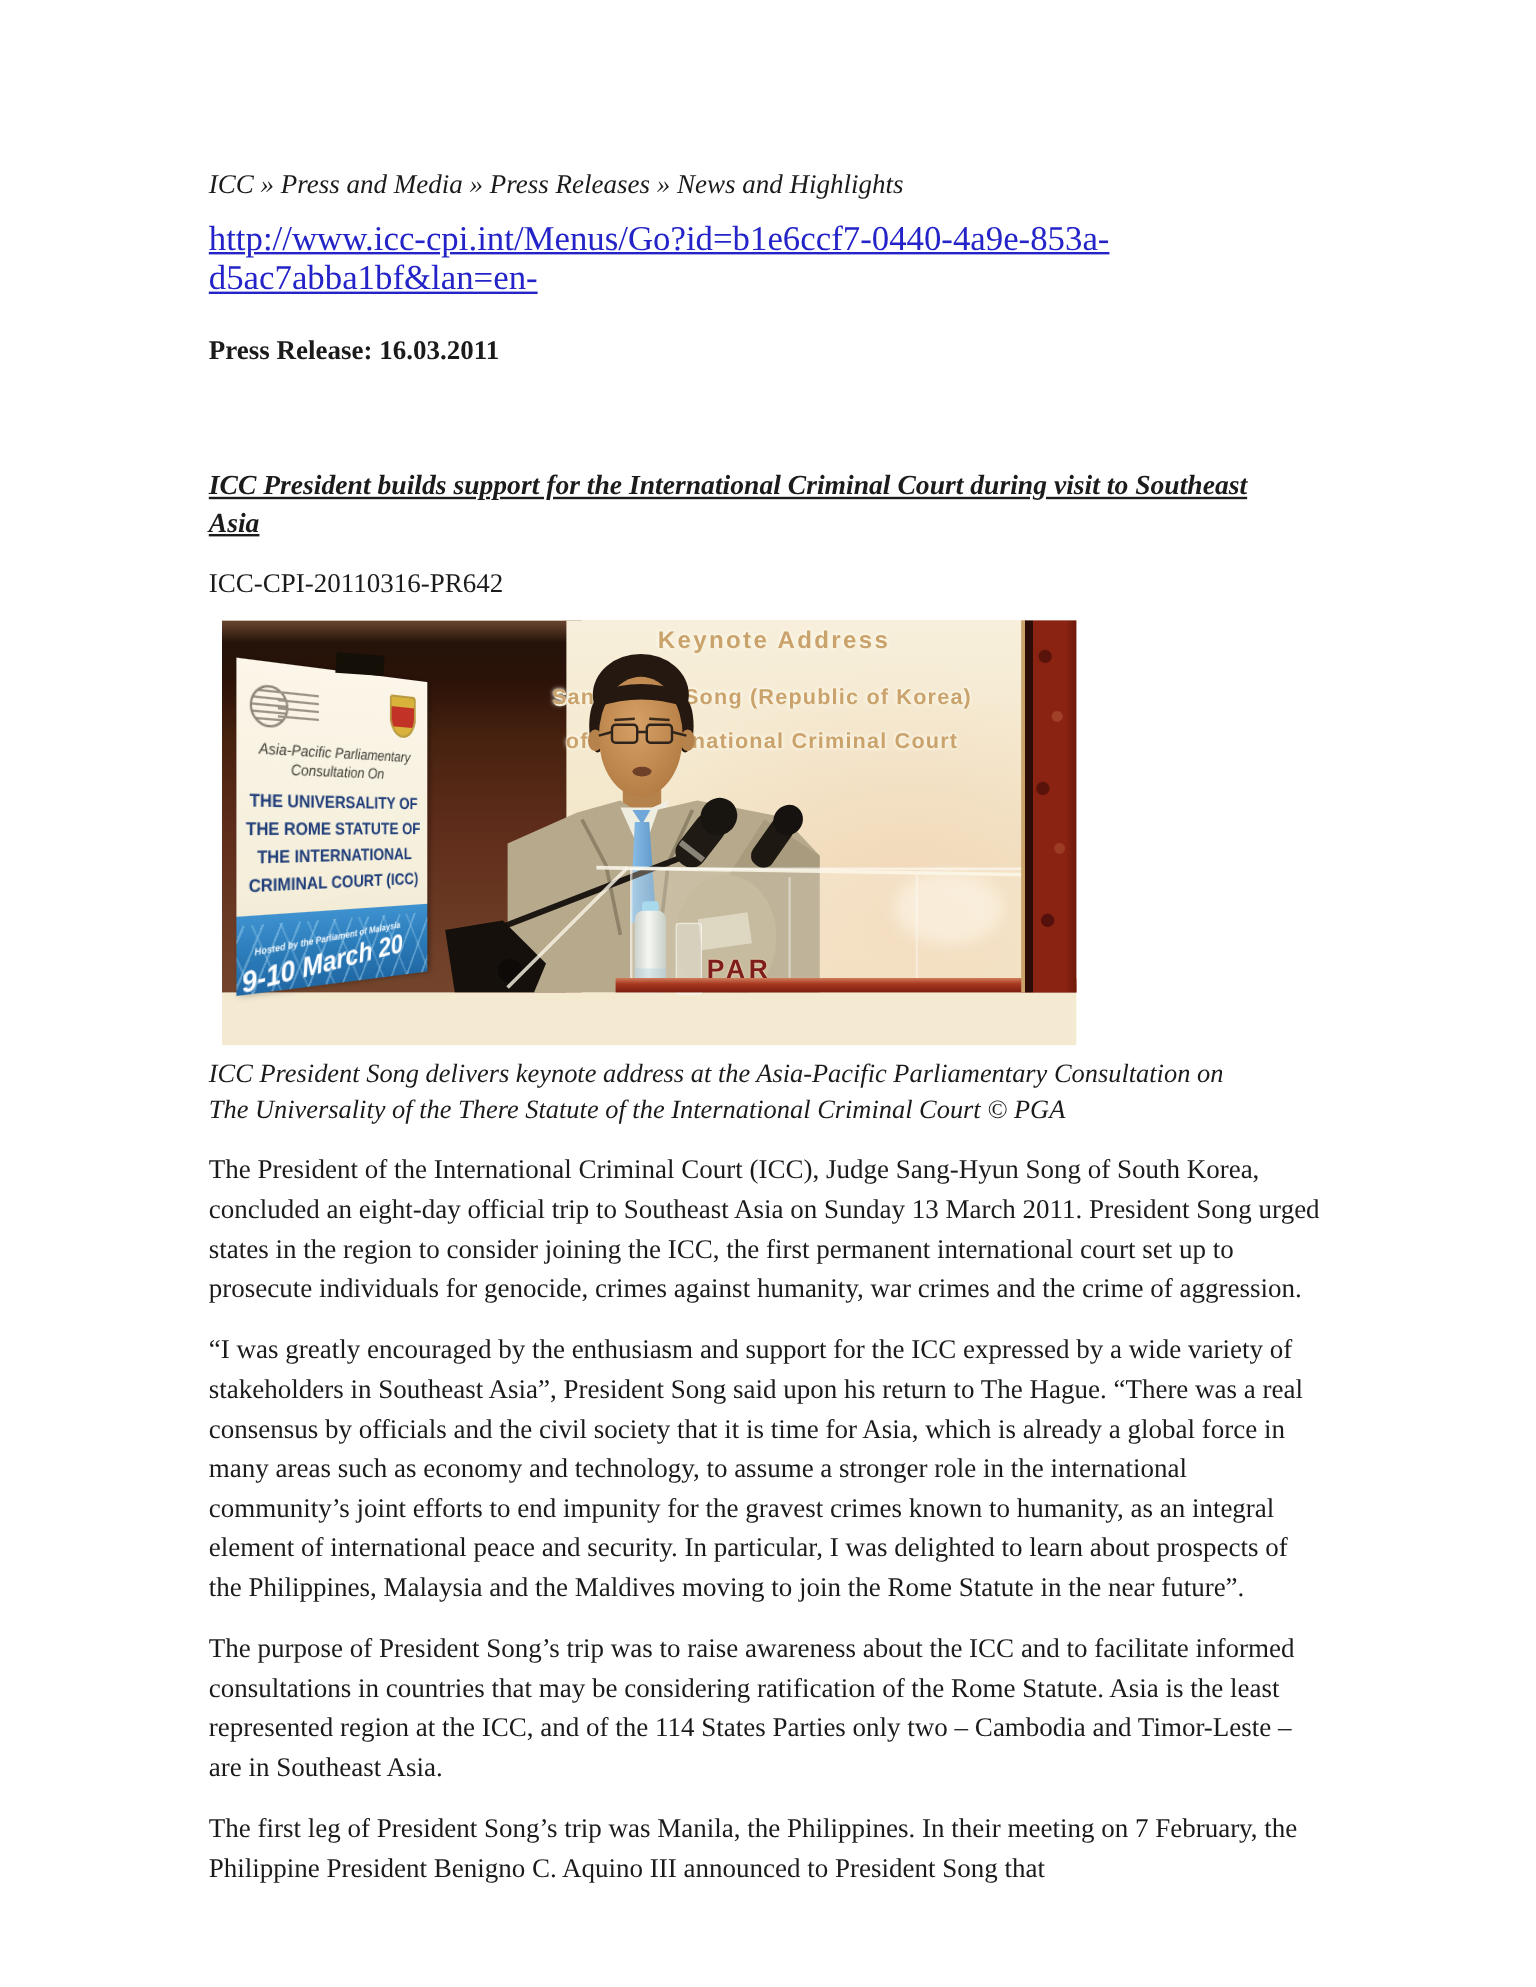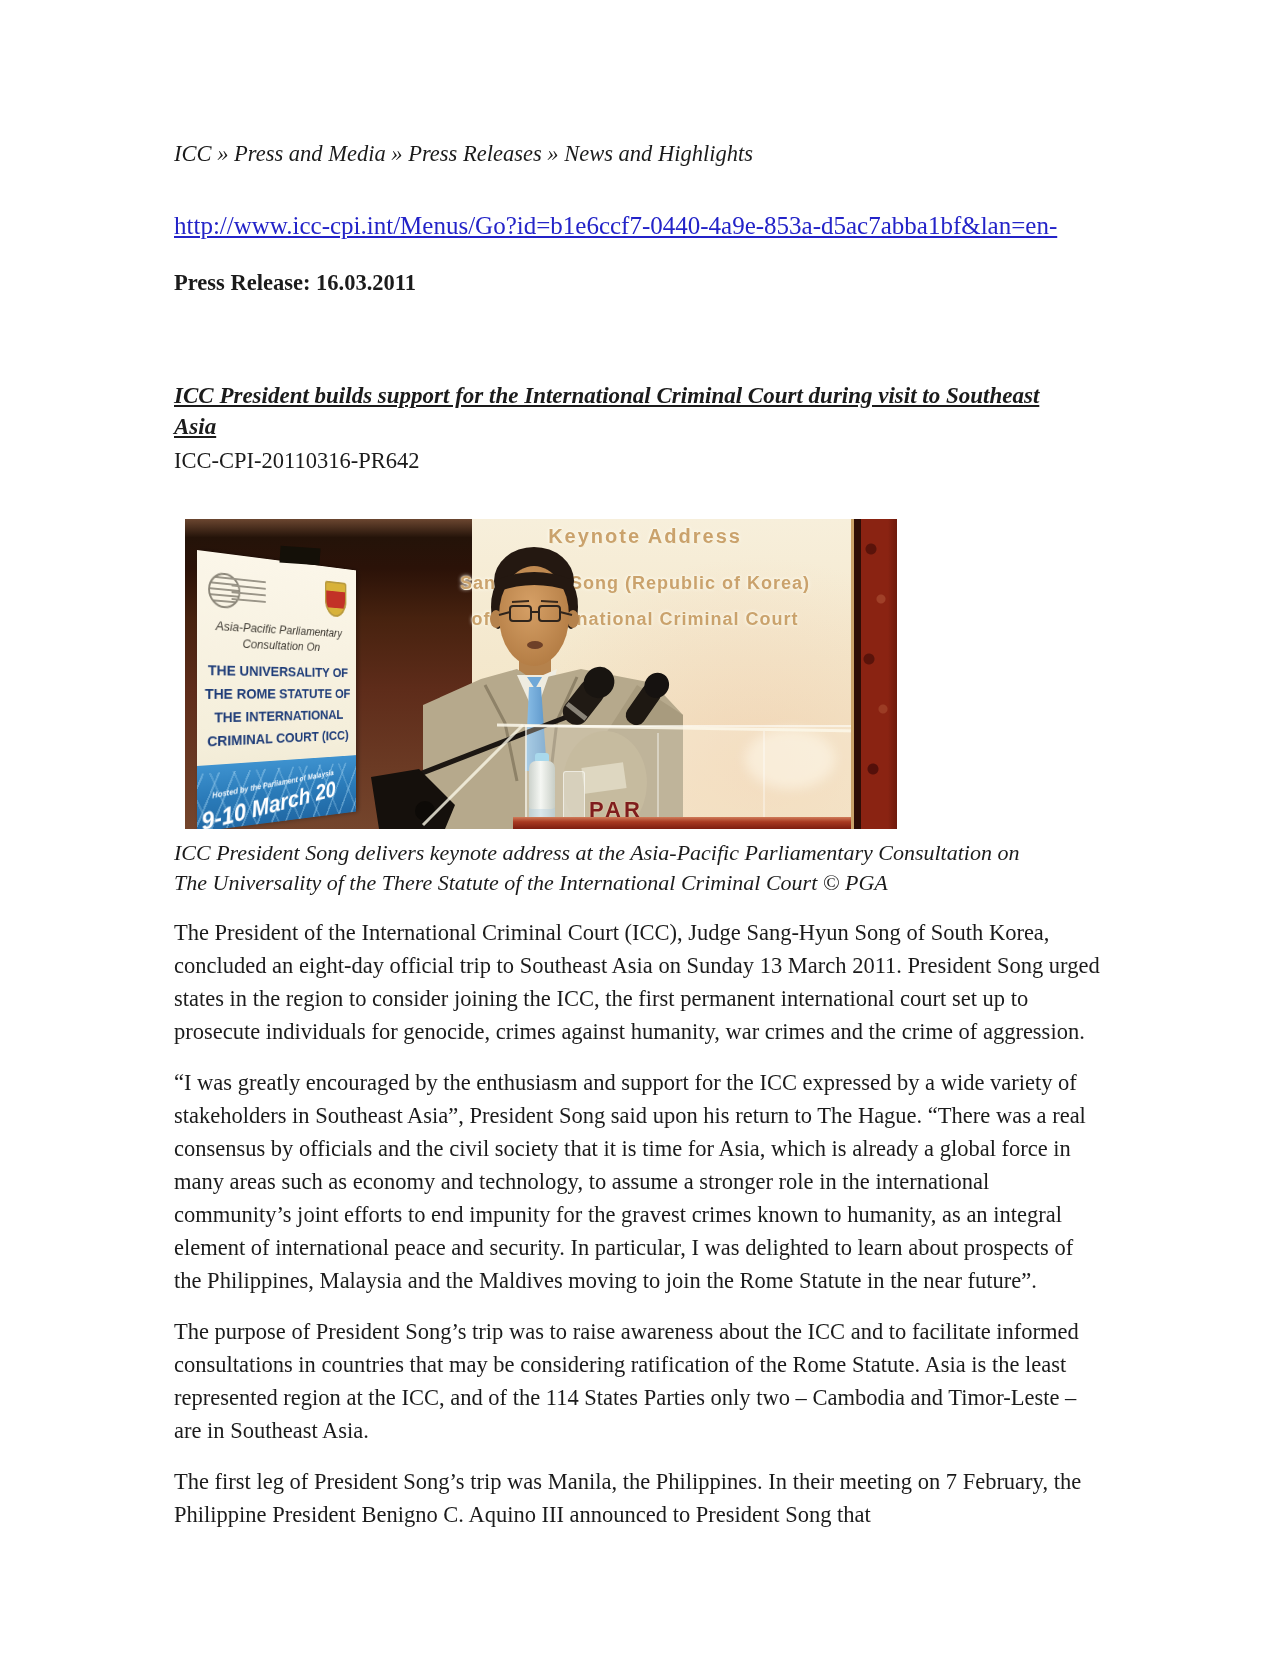--- a/index.html
+++ b/index.html
@@ -1,28 +1,28 @@
 <!DOCTYPE html>
 <html><head>
 <meta charset="utf-8">
 <style>
   html,body{margin:0;padding:0;background:#ffffff;}
   body{width:1280px;height:1656px;position:relative;overflow:hidden;
        font-family:"Liberation Serif",serif;color:#1b1b1b;}
   .content{position:absolute;left:174px;top:141px;width:926px;}
   .breadcrumb{font-style:italic;font-size:22.5px;line-height:26px;}
-  .url-line{margin-top:45px;font-size:25px;}
+  .url-line{margin-top:16px;font-size:29px;}
   .url-line a{color:#2323c8;text-decoration:underline;}
   .press-release{margin-top:30px;font-weight:bold;font-size:22.5px;}
   .doc-title{margin-top:84px;font-weight:bold;font-style:italic;font-size:23px;
              line-height:31px;text-decoration:underline;width:900px;}
-  .doc-ref{font-size:22.5px;line-height:30px;margin-top:4px;}
+  .doc-ref{font-size:22.5px;line-height:30px;margin-top:20px;}
 
   
-  .photo{position:relative;margin-top:43px;margin-left:11px;width:712px;height:310px;
+  .photo{position:relative;margin-top:16px;margin-left:11px;width:712px;height:354px;
          overflow:hidden;background:#f4ead2;}
   .wood-left{position:absolute;left:0;top:0;width:300px;height:310px;
     background:linear-gradient(180deg,#6b4630 0%,#241309 6%,#2b1208 16%,#47220f 32%,#5e2c1a 55%,#6b3a24 80%,#74452c 100%);}
   .screen{position:absolute;left:287px;top:0;width:381px;height:310px;
     background:
       radial-gradient(ellipse at 75% 80%, rgba(238,186,150,0.35), rgba(238,186,150,0) 60%),
       linear-gradient(180deg,#f7efdb 0%,#f4e8cd 45%,#f1e2c2 100%);
     border-right:6px solid #e3d0a8;}
   .screen-glow{position:absolute;left:560px;top:210px;width:90px;height:60px;border-radius:50%;
     background:rgba(255,252,240,0.55);filter:blur(6px);}

